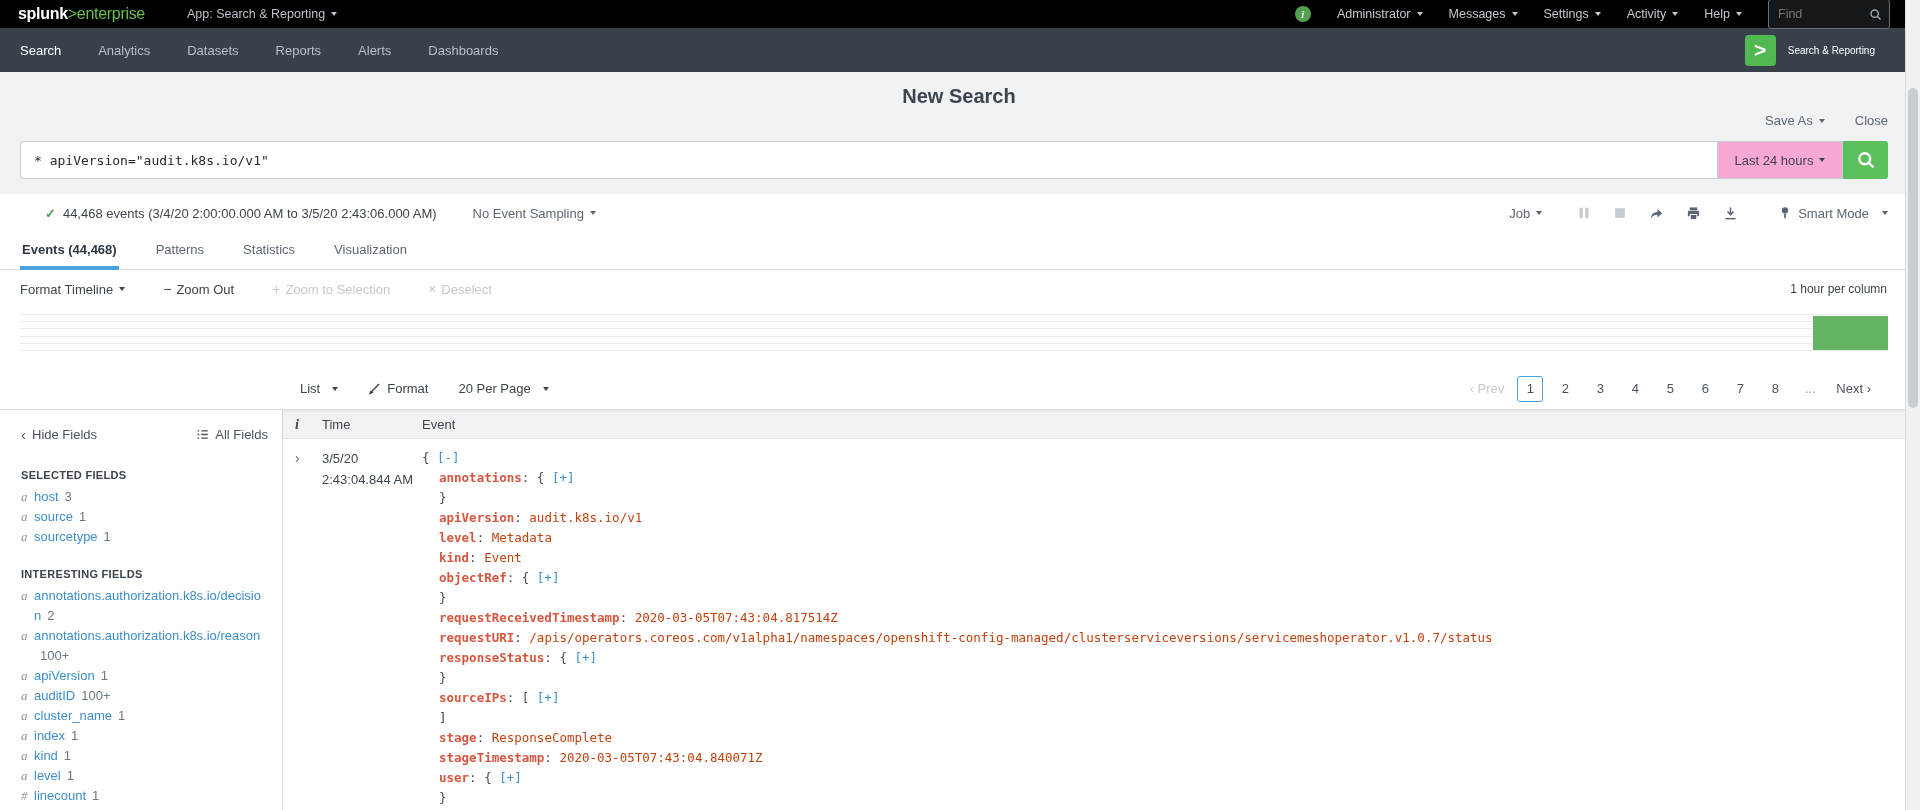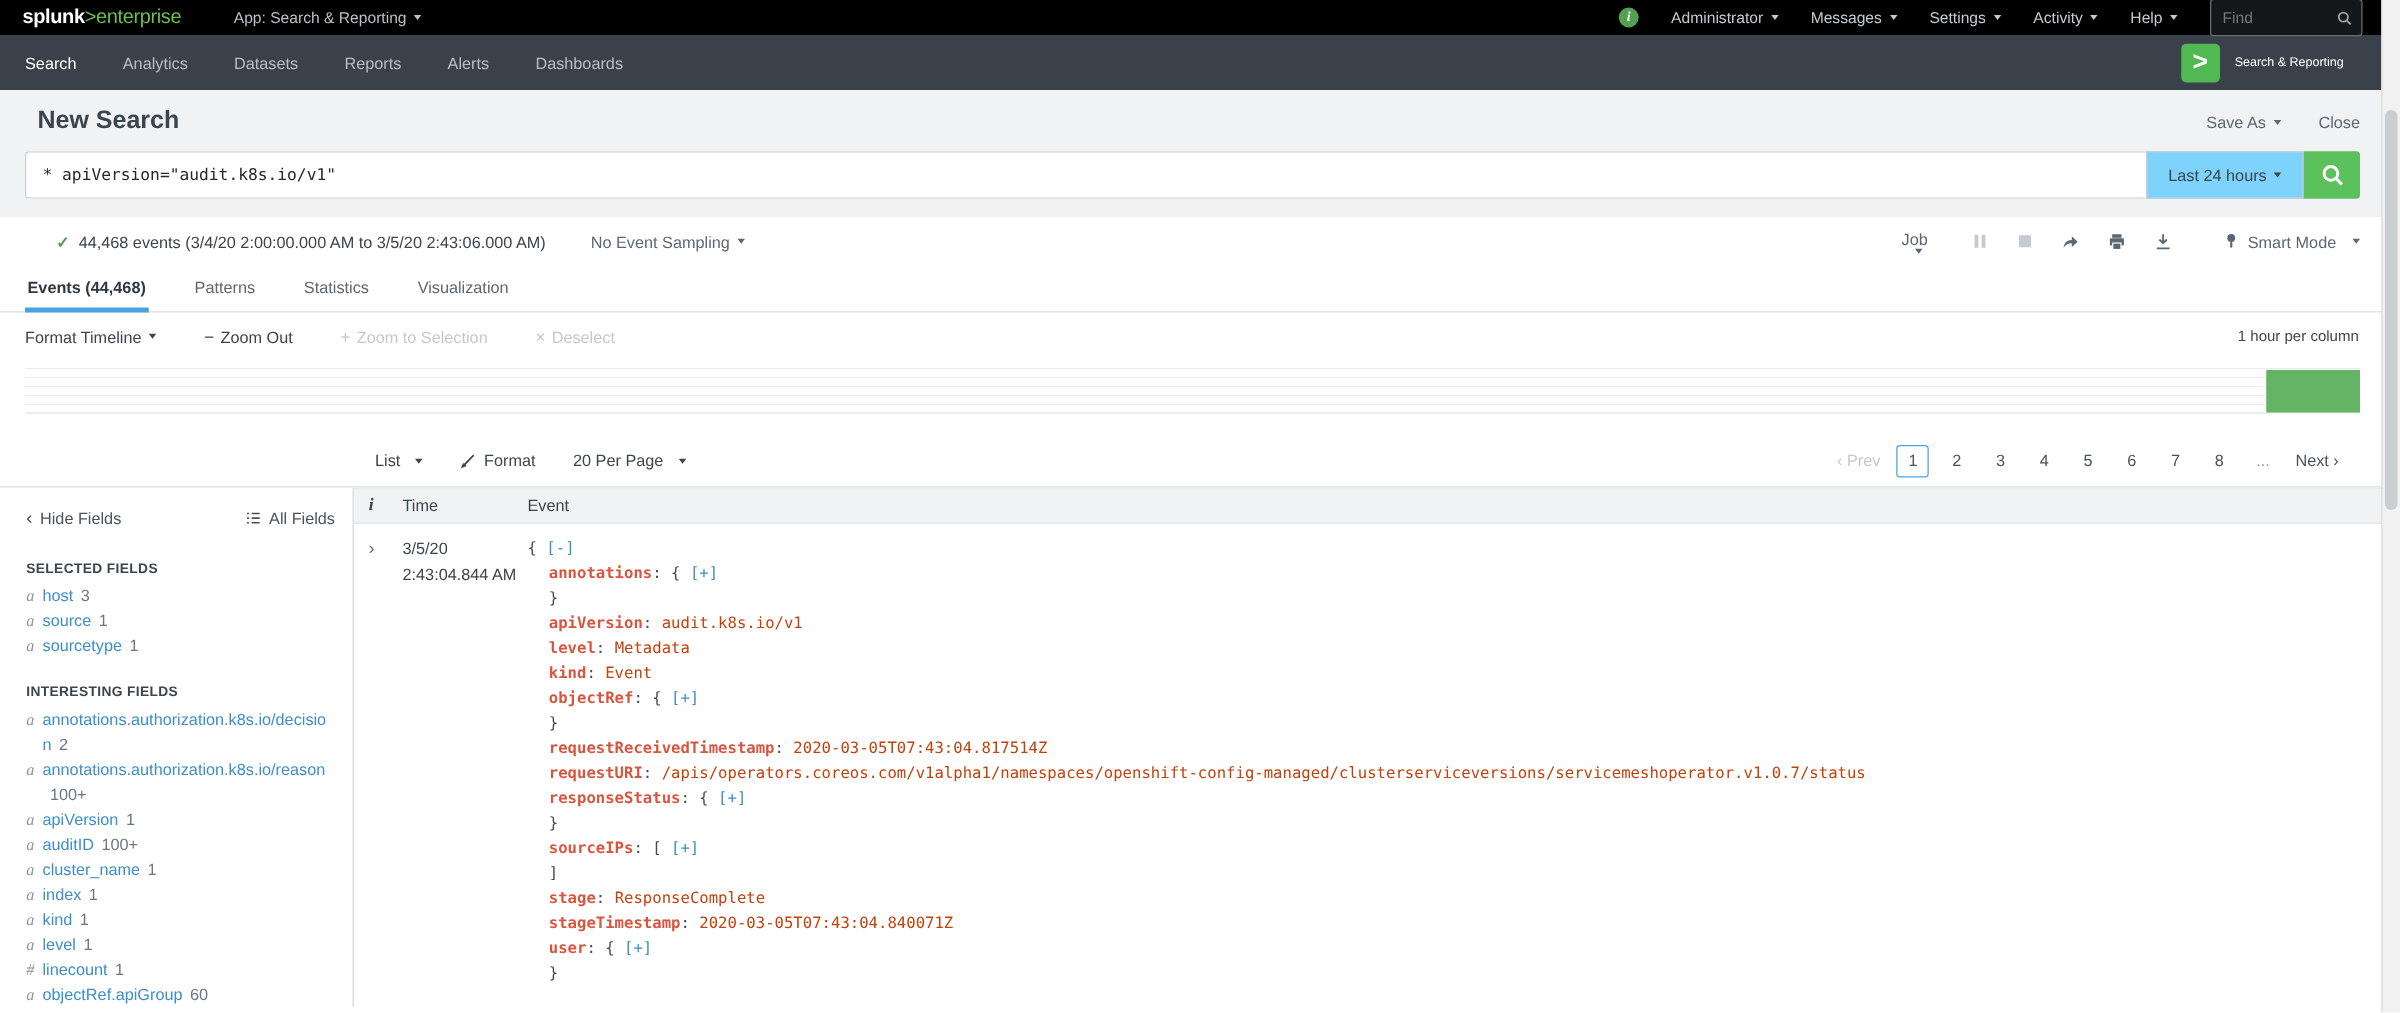--- a/index.html
+++ b/index.html
@@ -27,35 +27,35 @@
   
   .navbar { height:44px; background:#39424b; display:flex; align-items:center; padding:0 45px 0 20px; }
   .nav-item { color:#b8bfc6; font-size:13px; margin-right:37px; }
   .nav-item.active { color:#fff; }
   .nav-right { margin-left:auto; display:flex; align-items:center; gap:12px; }
   .app-icon { width:31px; height:31px; border-radius:4px; background:#52b852; color:#fff; display:flex; align-items:center; justify-content:center; font-weight:bold; font-size:21px; }
   .nav-app-name { color:#fff; font-size:10px; }
 
   
   .header-band { background:#f0f2f4; padding:13px 32px 15px 20px; }
-  .title-row { display:flex; align-items:flex-start; }
+  .title-row { display:flex; align-items:center;flex-direction:column; }
   .page-title { margin:0; font-size:20px; font-weight:bold; color:#3c444d; padding-left:10px; }
   .title-actions { margin-left:auto; display:flex; gap:30px; color:#5c6773; font-size:13px; padding-top:5px; }
   .title-actions a { display:flex; align-items:center; }
   .search-row { display:flex; margin-top:13px; height:38px; }
   .search-input { flex:1; border:1px solid #c9ced3; border-right:0; background:#fff; border-radius:3px 0 0 3px; padding:0 13px; font-family:"DejaVu Sans Mono",monospace; font-size:13px; color:#24292e; outline:none; }
-  .time-range { width:126px; border:1px solid #c9ced3; background:#7dd3fc; color:#3c444d; font-size:13px; display:flex; align-items:center; justify-content:center; flex:none; cursor:pointer; }
+  .time-range { width:126px; border:1px solid #c9ced3; background:#f9a8d4; color:#3c444d; font-size:13px; display:flex; align-items:center; justify-content:center; flex:none; cursor:pointer; }
   .search-btn { width:45px; flex:none; background:#5cc05c; border:0; border-radius:0 3px 3px 0; display:flex; align-items:center; justify-content:center; color:#fff; cursor:pointer; }
 
   
   .events-row { height:38px; display:flex; align-items:center; padding:0 32px 0 45px; font-size:13px; color:#3c444d; background:#fff; }
   .check { color:#53a051; font-weight:bold; margin-right:7px; font-size:13px; }
   .sampling { margin-left:36px; color:#5c6773; display:flex; align-items:center; }
   .events-actions { margin-left:auto; display:flex; align-items:center; color:#5c6773; }
-  .job-menu { display:flex; align-items:center; margin-right:24px;flex-direction:column; }
+  .job-menu { display:flex; align-items:center; margin-right:24px; }
   .icon-btn { margin:0 11px; color:#5c6773; display:flex; align-items:center; }
   .icon-btn.disabled { color:#c6cbd1; }
   .smart-mode { display:flex; align-items:center; gap:7px; margin-left:30px; color:#5c6773; }
 
   
   .tabs-row { display:flex; padding:0 20px; border-bottom:1px solid #d9dde1; height:38px; align-items:flex-end; }
   .tab { font-size:13px; color:#5c6773; padding:0 2px 12px; margin-right:35px; position:relative; }
   .tab.active { color:#2f3842; font-weight:bold; }
   .tab.active::after { content:""; position:absolute; left:0; right:0; bottom:-1px; height:4px; background:#4aa3df; }
 

